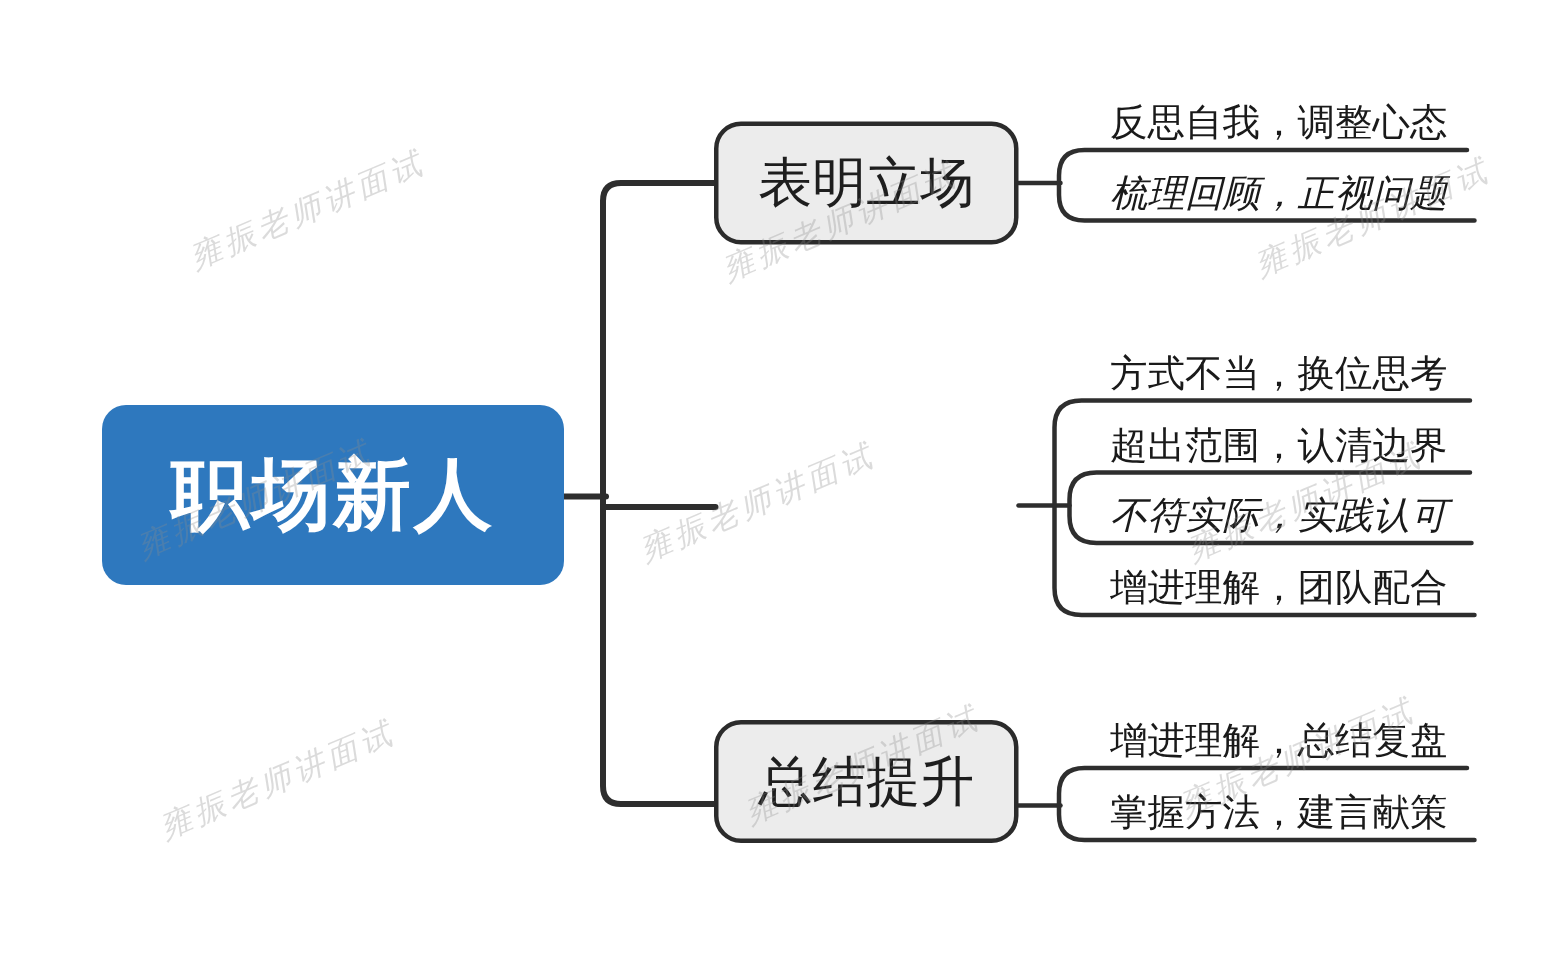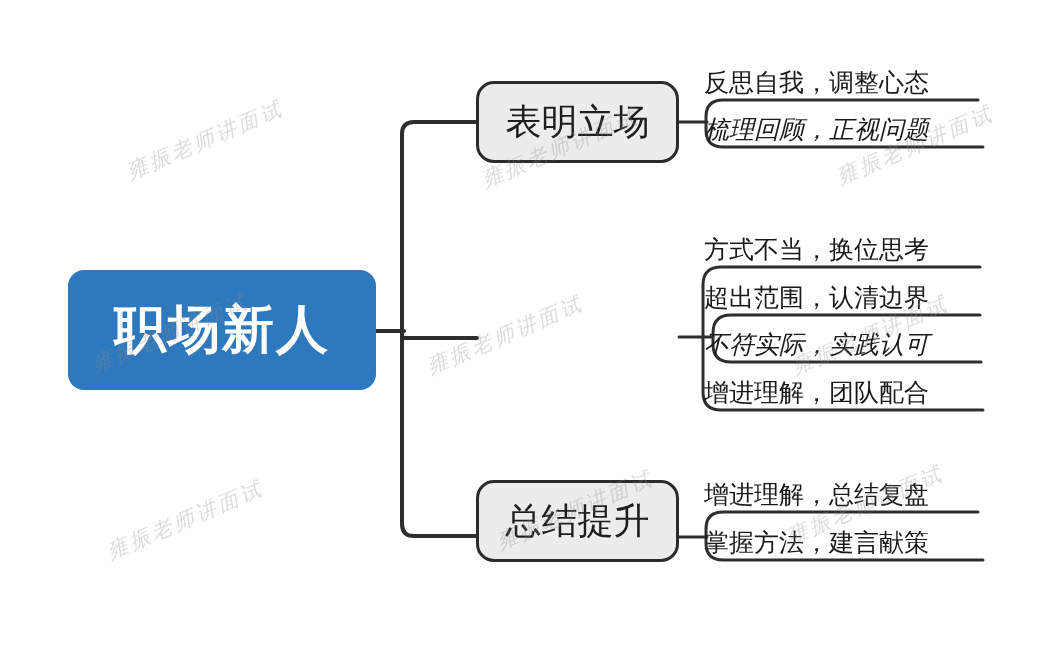--- a/index.html
+++ b/index.html
@@ -23,21 +23,21 @@
     position:absolute; left:476px; width:203px; height:82px; box-sizing:border-box;
     background:var(--branch-fill,#ececec); border:3px solid var(--branch-border,#2b2b2b);
     border-radius:18px; display:flex; align-items:center; justify-content:center;
     font-size:36px; font-weight:500; color:#1e1e1e; z-index:2; white-space:nowrap;
   }
   #branch-0 { top:81px; }
   #branch-1 { top:296px; }
   #branch-2 { top:480px; }
 
   .leaf {
-    position:absolute; left:704px; width:252px; height:30px; line-height:30px;
+    position:absolute; left:740px; width:252px; height:30px; line-height:30px;
     font-size:25px; font-weight:500; color:var(--leaf-text,#1a1a1a);
     z-index:2; white-space:nowrap;
   }
   #leaf-0-0 { top:67px; }  #leaf-0-1 { top:114px;font-style:italic; }
   #leaf-1-0 { top:234px; } #leaf-1-1 { top:282px; }
   #leaf-1-2 { top:329px;font-style:italic; } #leaf-1-3 { top:377px; }
   #leaf-2-0 { top:479px; } #leaf-2-1 { top:527px; }
 
   .watermark {
     position:absolute; z-index:3; transform:translate(-50%,-50%) rotate(-23deg);

